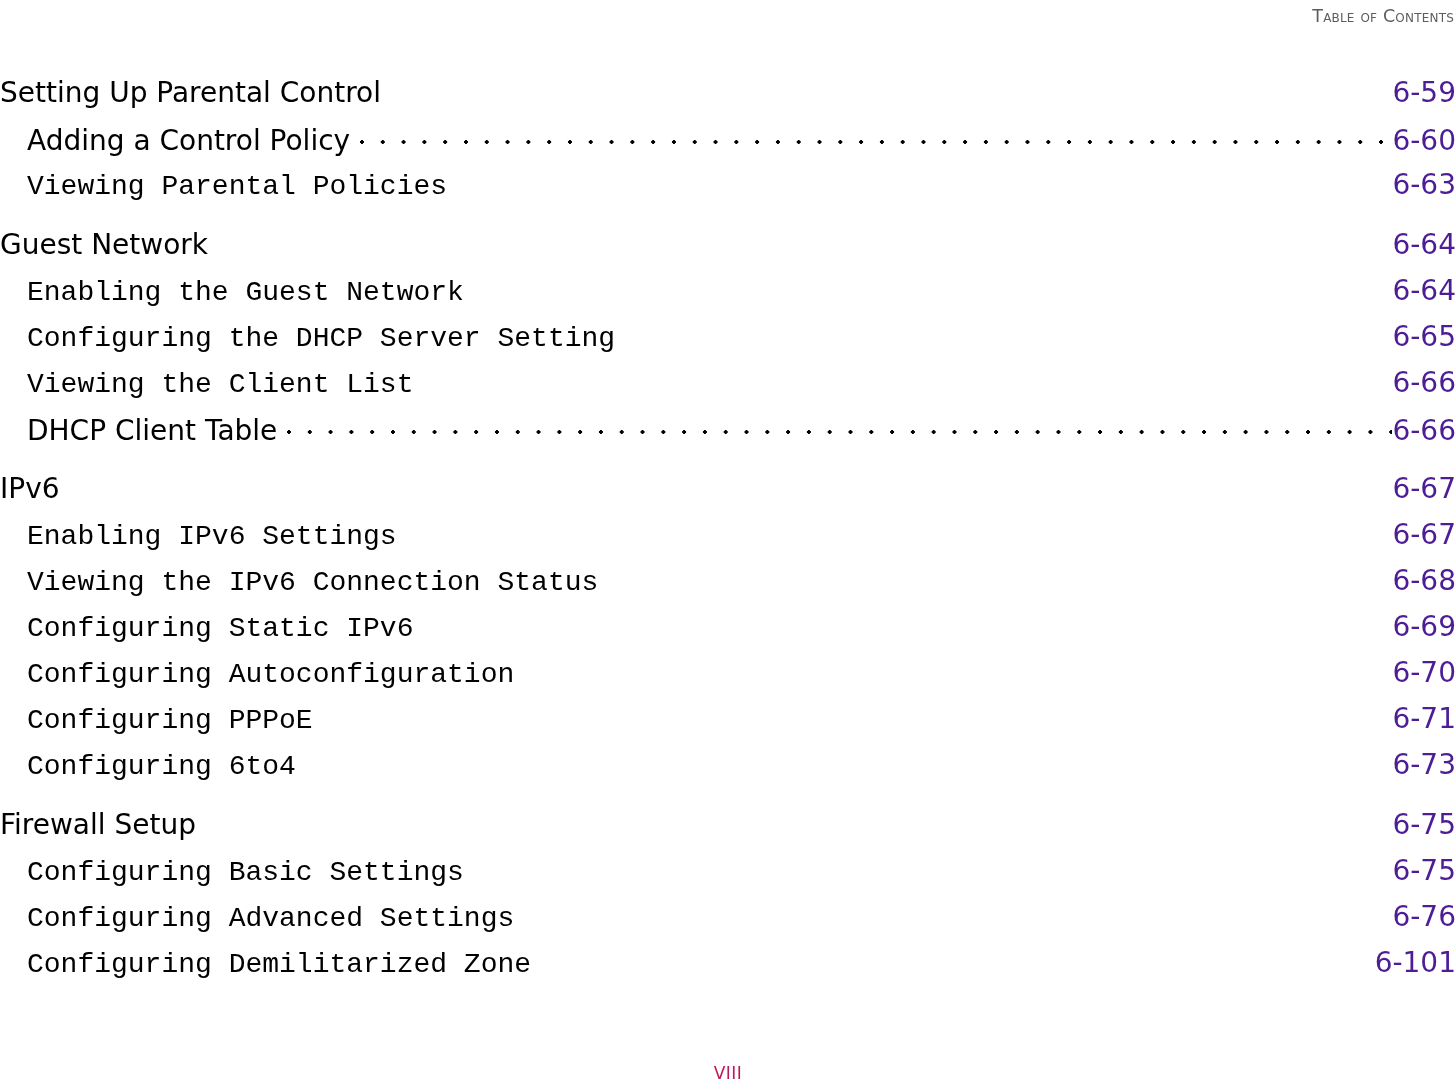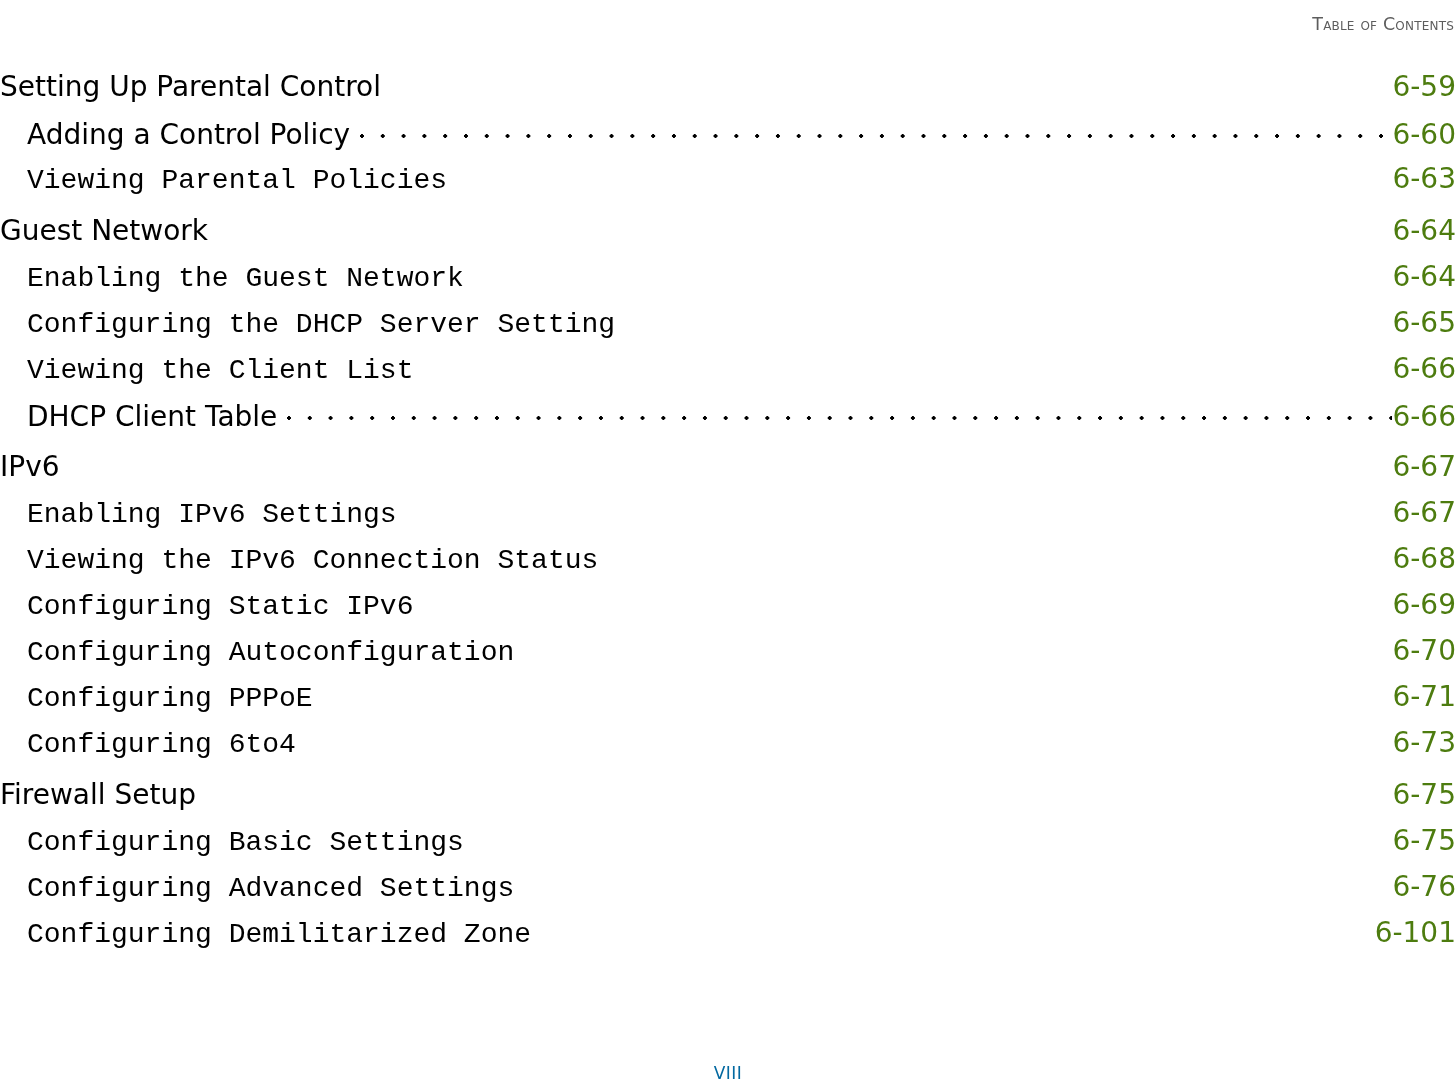--- a/index.html
+++ b/index.html
@@ -12,21 +12,21 @@
     height: 1090px;
     position: relative;
     font-family: "DejaVu Sans", sans-serif;
     color: #000000;
     overflow: hidden;
   }
 
   
   .page-header {
     position: absolute;
-    top: 12px;
+    top: 4px;
     left: 0;
     width: 1456px;
     height: 30px;
     text-align: right;
     padding-right: 2px;
     box-sizing: border-box;
   }
   .page-header .hdr-text {
     display: inline-block;
     font-family: "DejaVu Sans", sans-serif;
@@ -34,34 +34,34 @@
     line-height: 24px;
     color: #5d5d5d;
     font-variant: small-caps;
     letter-spacing: 0.2px;
     white-space: nowrap;
   }
 
   
   .toc {
     position: absolute;
-    top: 70px;
+    top: 76px;
     left: 0;
     width: 1456px;
   }
 
   .toc-row {
     display: flex;
     align-items: baseline;
     width: 1456px;
     box-sizing: border-box;
     height: 46px;
   }
   .toc-row.gap-before {
-    margin-top: 6px;
+    margin-top: 14px;
   }
 
   .toc-title {
     font-size: 28px;
     line-height: 34px;
     color: #000;
     white-space: nowrap;
     flex: 0 0 auto;
   }
 
@@ -92,39 +92,39 @@
     bottom: 6px;
     height: 4px;
     background-image: radial-gradient(circle at 2px 2px, #000 1.6px, rgba(0,0,0,0) 1.9px);
     background-size: 20.8px 4px;
     background-repeat: repeat-x;
   }
 
   .toc-page {
     font-size: 28px;
     line-height: 34px;
-    color: #4d7c0f;
+    color: #4c1d95;
     white-space: nowrap;
     flex: 0 0 auto;
     text-align: right;
   }
 
   
   .page-footer {
     position: absolute;
     bottom: 6px;
     left: 0;
     width: 1456px;
     text-align: center;
   }
   .page-footer .ftr-text {
     display: inline-block;
     font-size: 17px;
     line-height: 22px;
-    color: #0369a1;
+    color: #be185d;
     letter-spacing: 0.5px;
   }
 </style>
 </head>
 <body>
 
 <div class="page-header">
   <span class="hdr-text">Table of Contents</span>
 </div>
 

